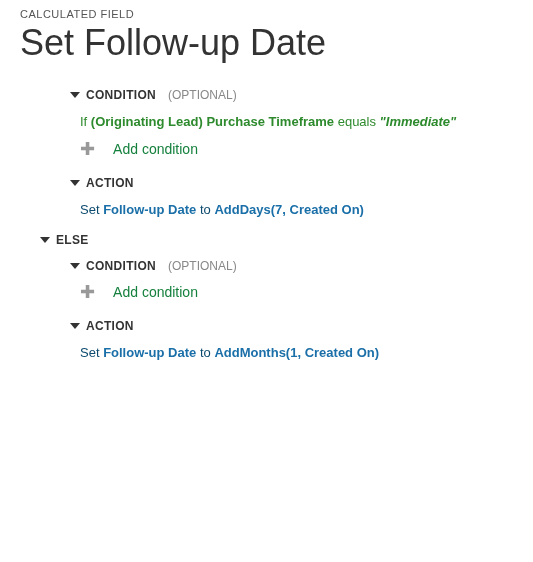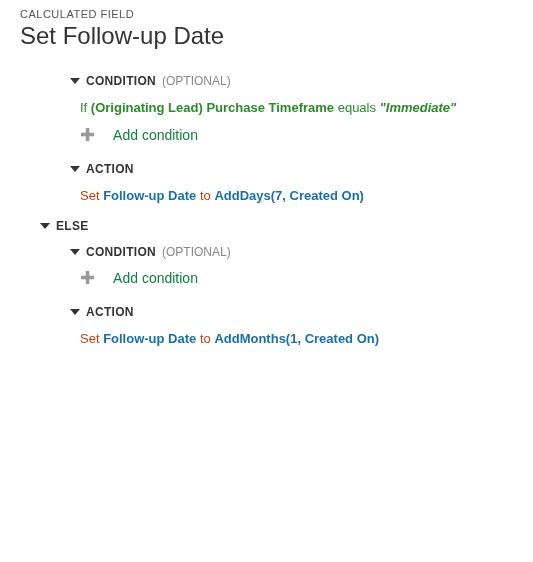--- a/index.html
+++ b/index.html
@@ -10,21 +10,21 @@
   padding: 8px 20px 30px 20px;
   width: 533px;
 }
 .overline {
   font-size: 11px;
   letter-spacing: 0.5px;
   color: #555;
   margin-bottom: 2px;
 }
 .title {
-  font-size: 24px;
+  font-size: 36px;
   font-weight: 300;
   color: #333;
   margin-bottom: 24px;
 }
 .section-row {
   display: flex;
   align-items: center;
   gap: 6px;
   margin-bottom: 10px;
 }
@@ -39,30 +39,31 @@
 .section-label {
   font-size: 12px;
   font-weight: 700;
   color: #333;
   letter-spacing: 0.3px;
 }
 .optional {
   font-size: 12px;
   color: #888;
   font-weight: 400;
+  margin-left: 6px;
 }
 .indent-1 { margin-left: 20px; }
 .indent-2 { margin-left: 50px; }
 .indent-3 { margin-left: 60px; }
 .cond-line, .action-line {
   font-size: 13px;
   line-height: 1.5;
   margin-bottom: 8px;
 }
-.blue { color: #c2410c; }
+.blue { color: #0c4a6e; }
 .blue-bold { color: #1a6fa8; font-weight: 700; }
 .green { color: #2d8a2d; font-weight: 700; }
 .green-italic { color: #2d8a2d; font-weight: 700; font-style: italic; }
 .green-normal { color: #2d8a2d; font-weight: 400; }
 .add-row {
   display: flex;
   align-items: center;
   gap: 18px;
   margin-top: 4px;
   margin-bottom: 18px;

